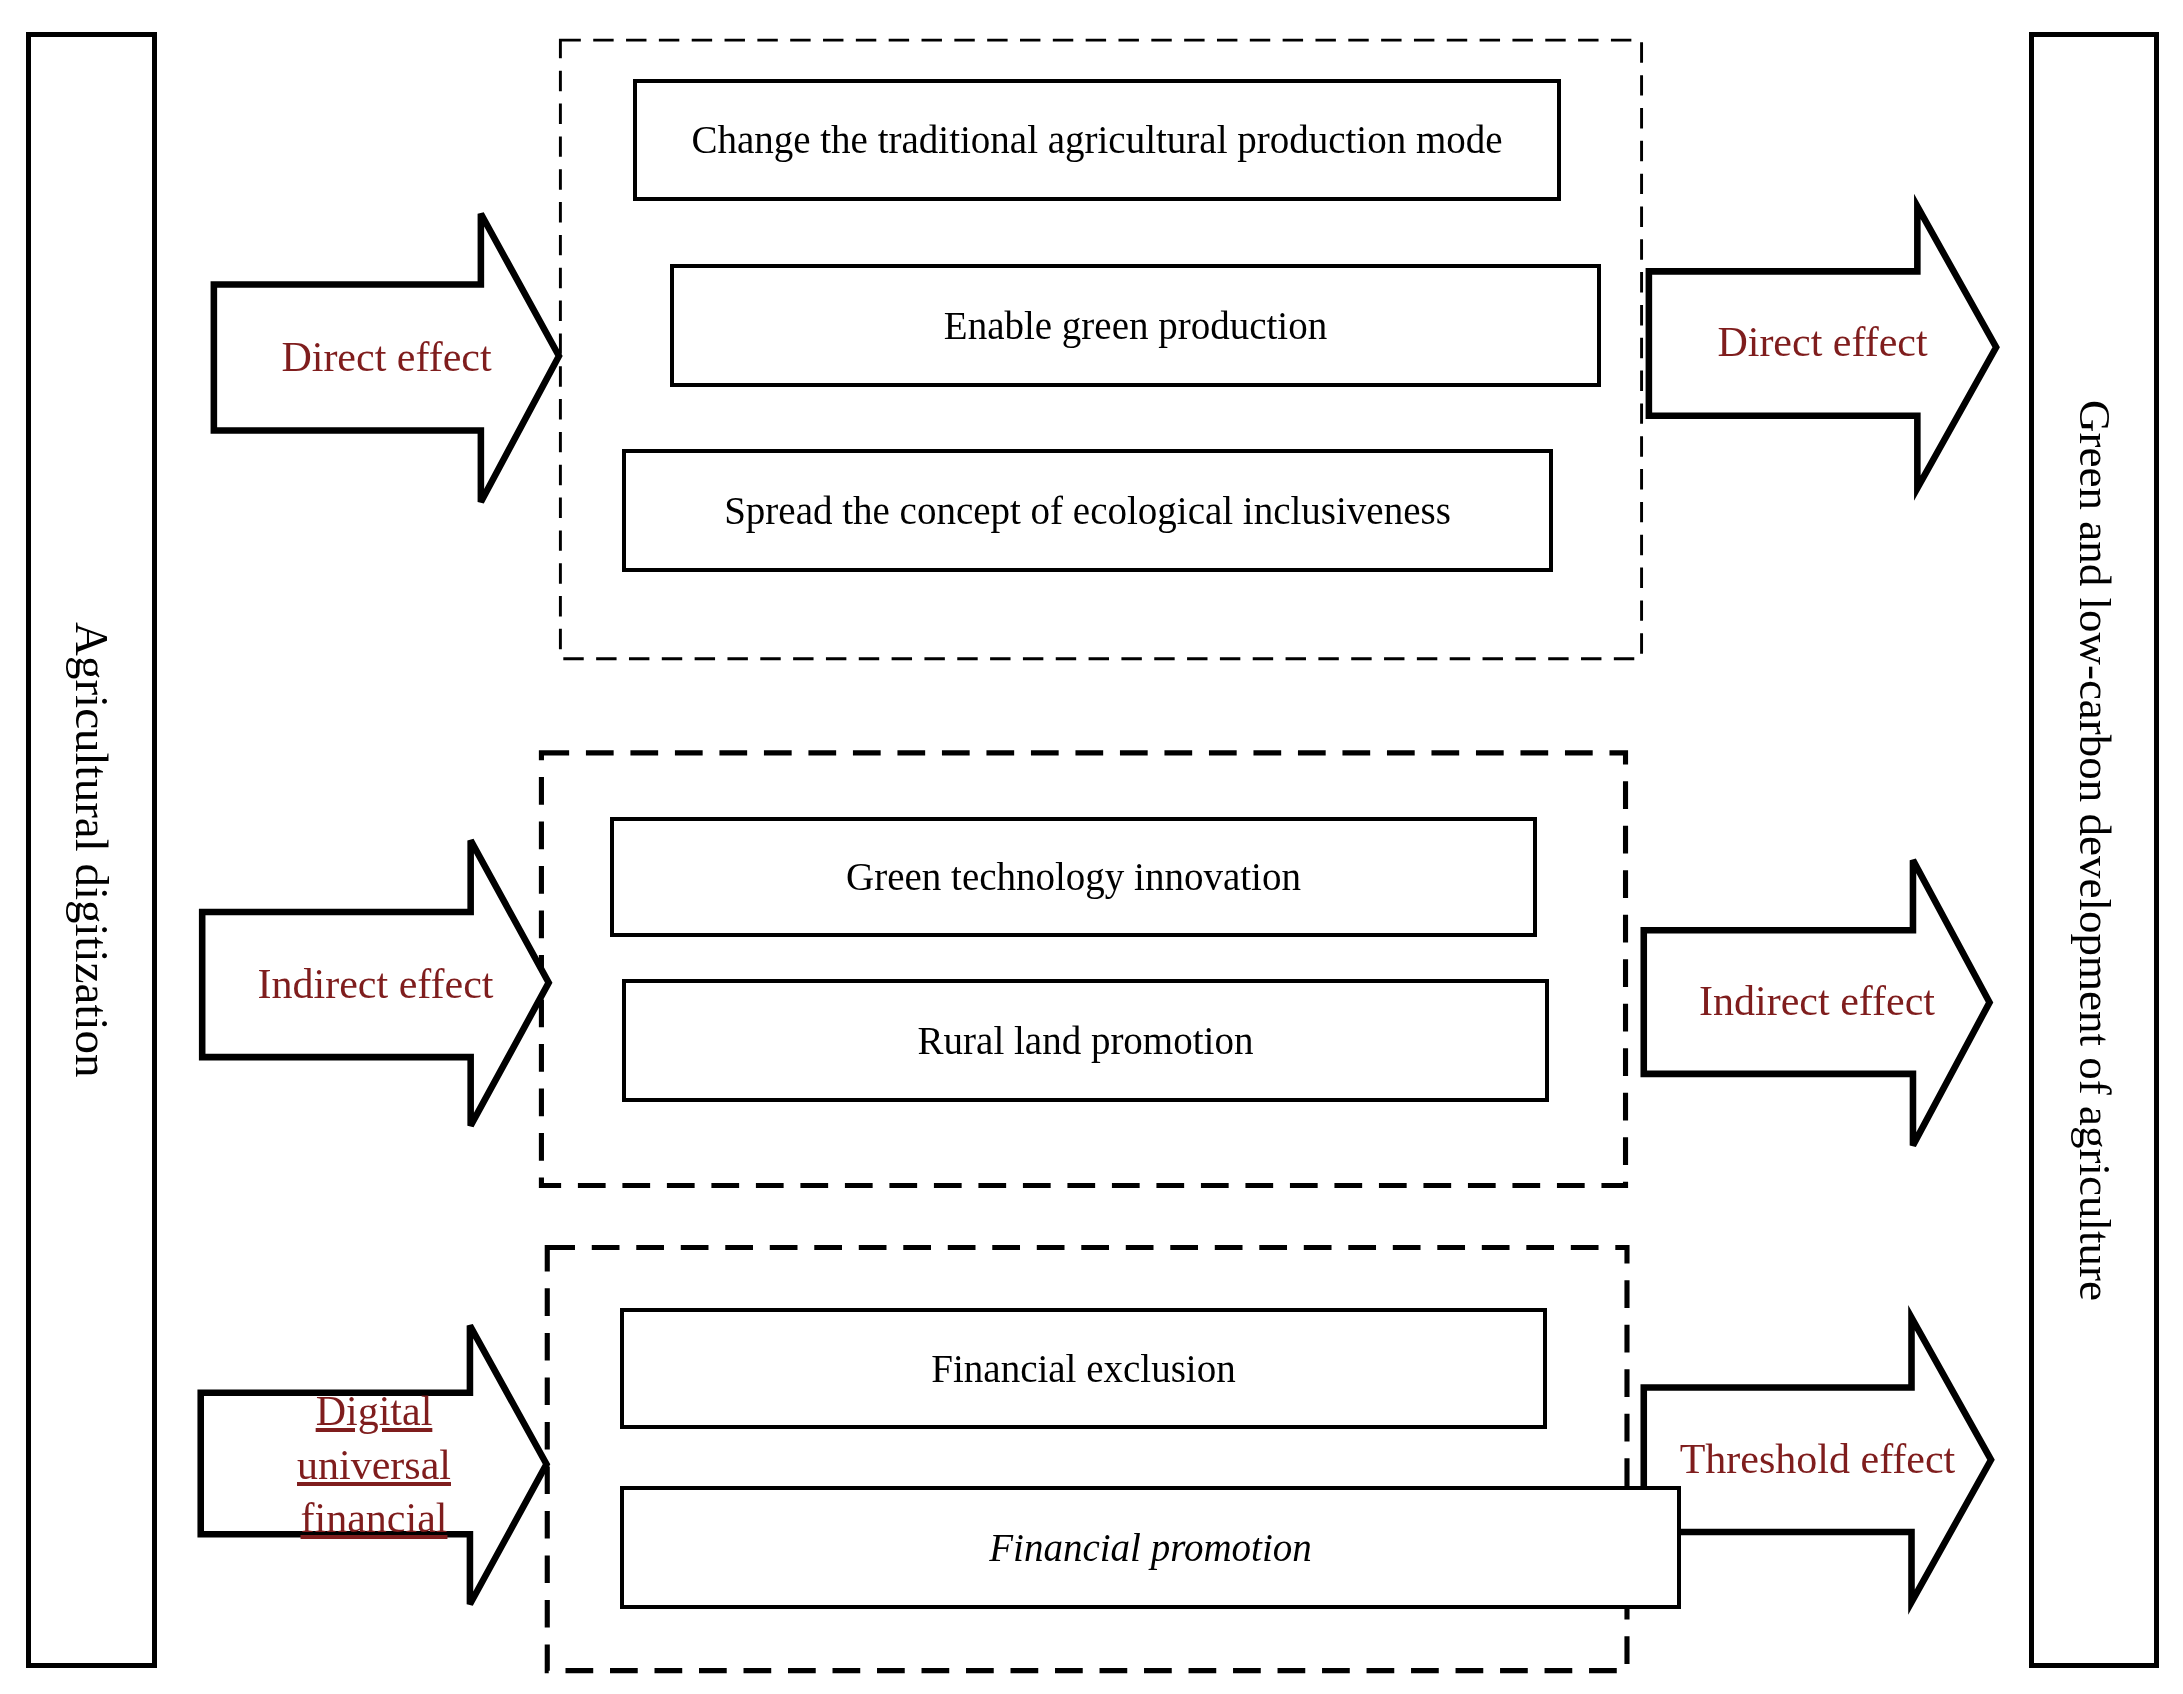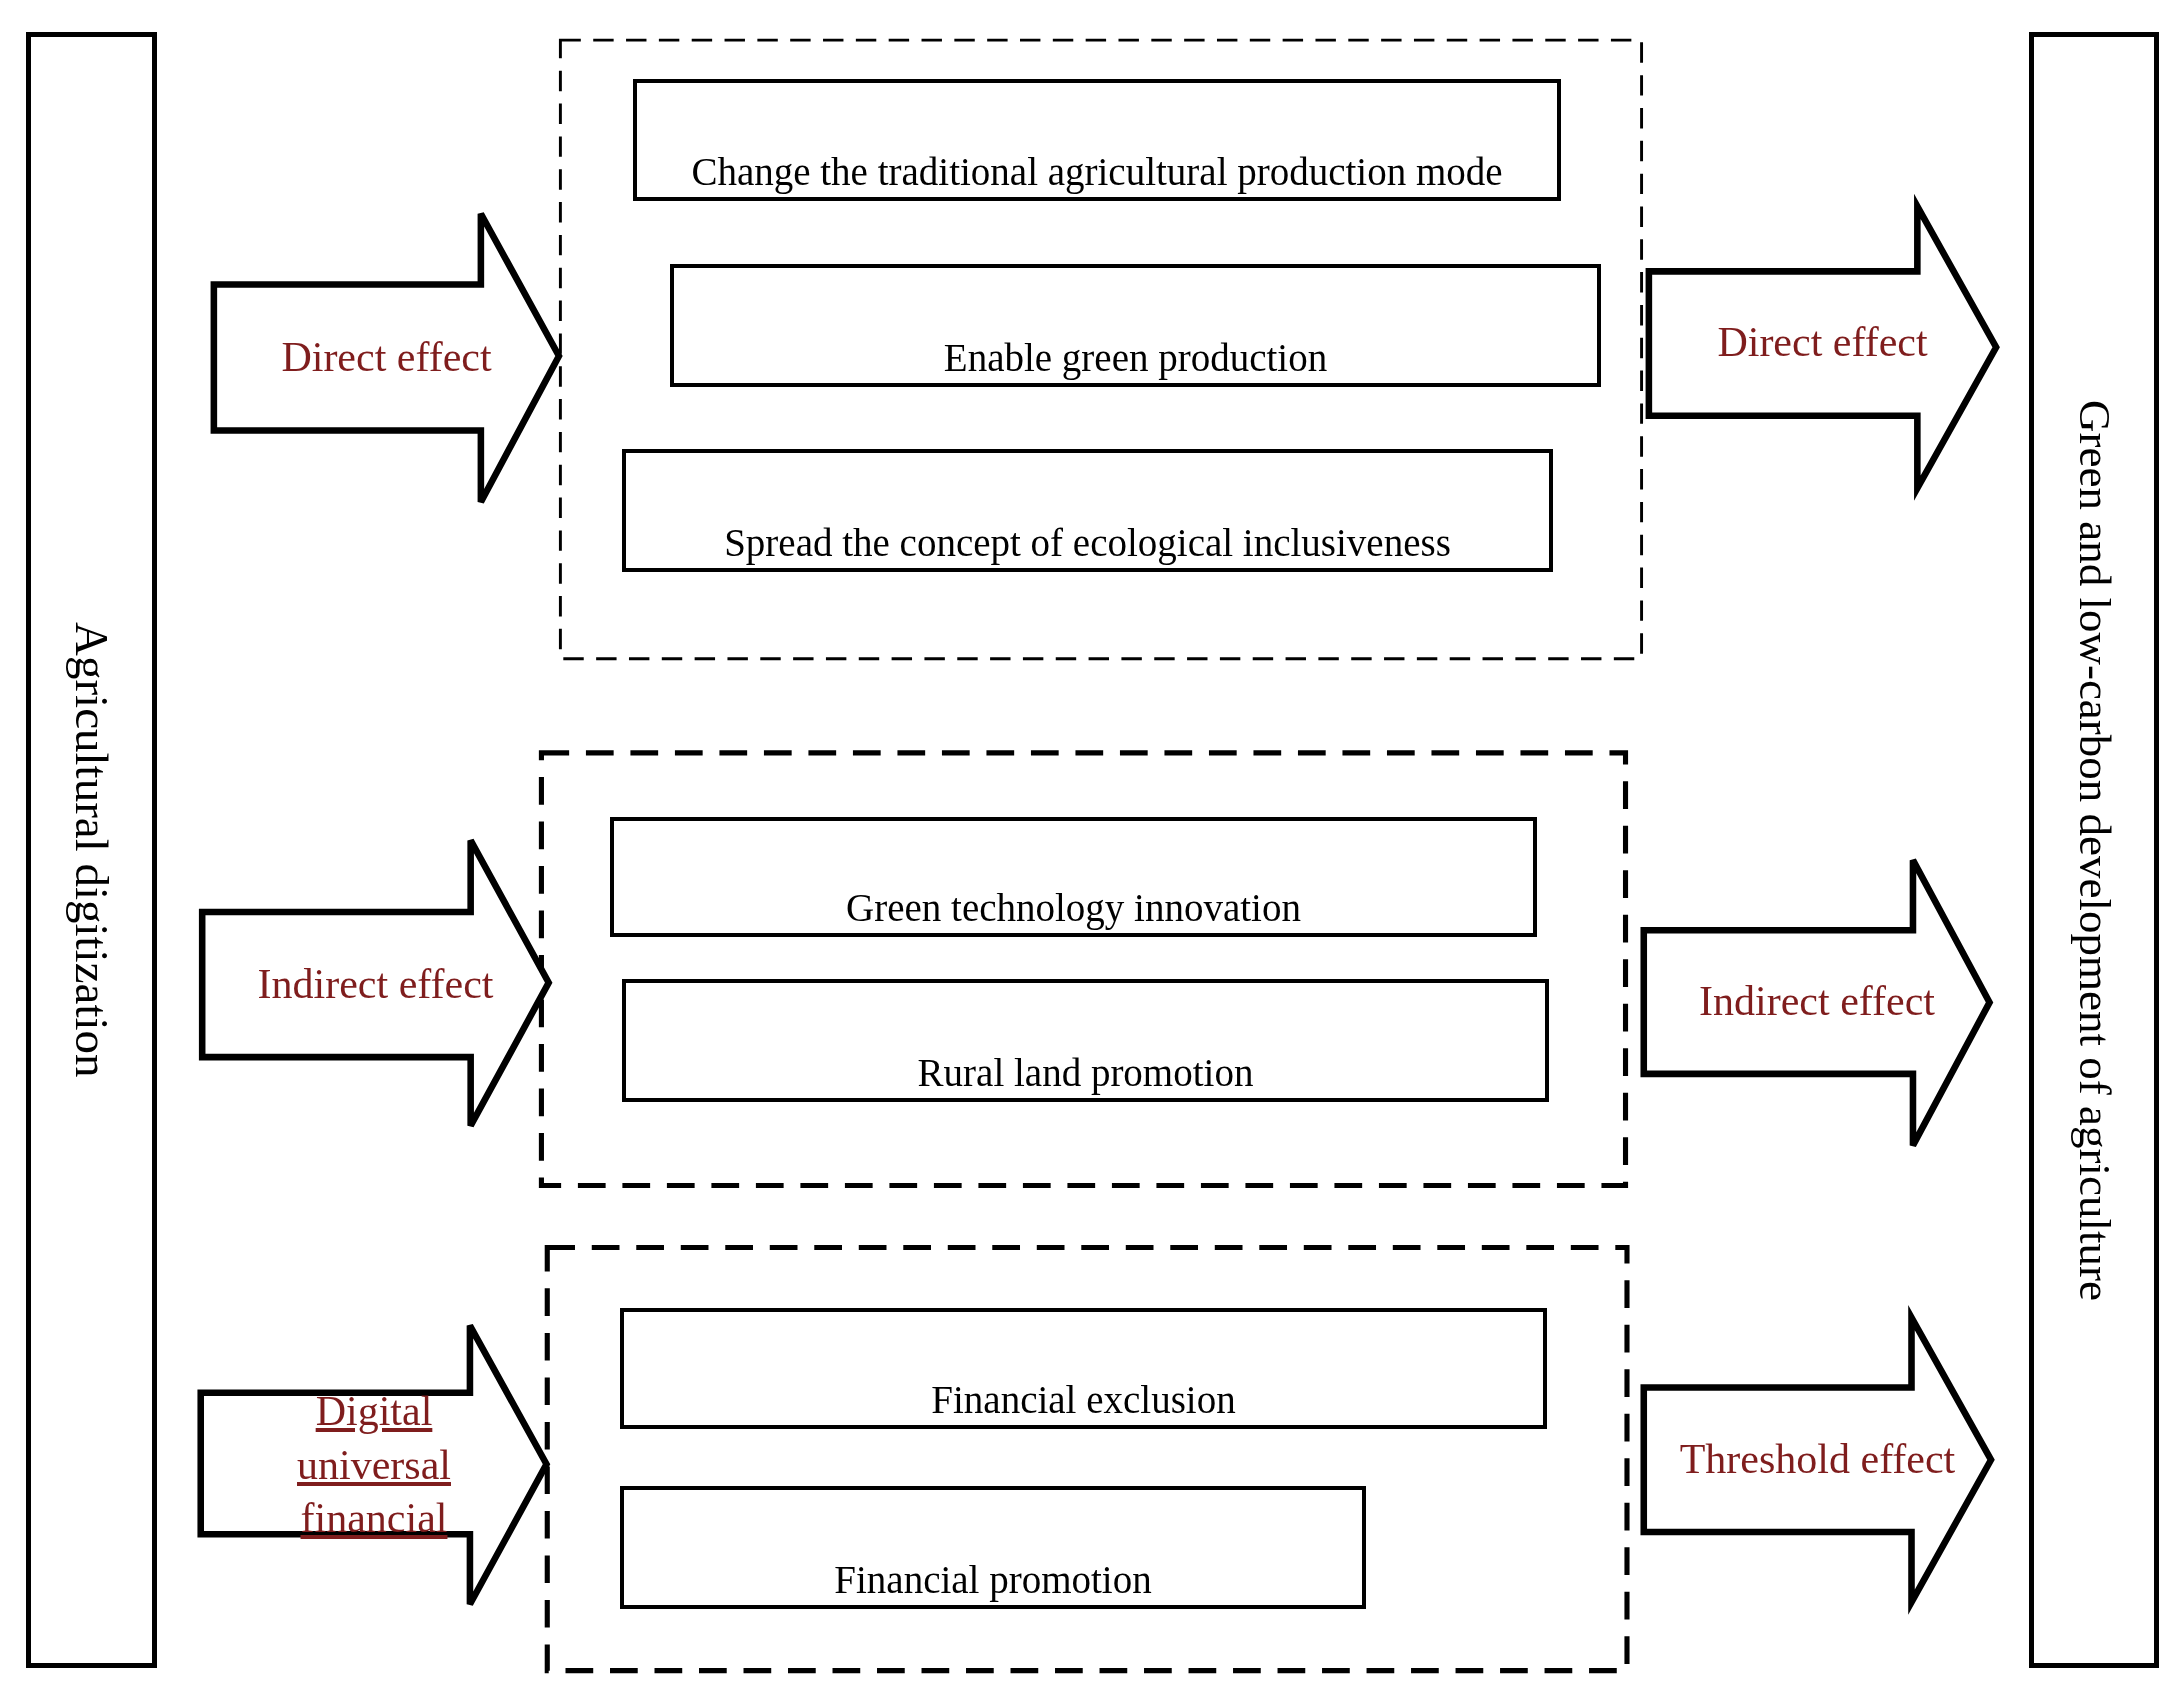--- a/index.html
+++ b/index.html
@@ -33,35 +33,35 @@
     white-space: nowrap;
   }
   .vnode.left  { left: 25.5px;   top: 32px; width: 131px; height: 1636px; }
   .vnode.right { left: 2029px; top: 32px; width: 130px; height: 1636px; font-size: 45px; }
   .mbox {
     position: absolute;
     box-sizing: border-box;
     border: 4.4px solid #000;
     background: #fff;
     display: flex;
-    align-items: flex-end;
+    align-items: center;
     justify-content: center;
     text-align: center;
     font-size: 39px;
     line-height: 1.32;
   }
   .mbox span { display: block; }
   .b1 { left: 633px; top: 79px;  width: 928px; height: 122px; }
   .b1 span { max-width: 861px; }
   .b2 { left: 622px; top: 264px;  width: 931px; height: 123px; margin-left: 48px; }
   .b3 { left: 622px; top: 449px;  width: 931px; height: 123px; }
   .b4 { left: 610px; top: 817px; width: 927px; height: 120px; }
   .b5 { left: 622px; top: 979px; width: 927px; height: 123px; }
   .b6 { left: 620px; top: 1308px; width: 927px; height: 121px; }
-  .b7 { left: 620px; top: 1486px; width: 746px; height: 123px; }
+  .b7 { left: 620px; top: 1486px; width: 1061px; height: 123px; font-style: italic; }
   .alabel {
     position: absolute;
     display: flex;
     align-items: center;
     justify-content: center;
     text-align: center;
     color: #7f1d1d;
     font-size: 42px;
     line-height: 1.28;
     pointer-events: none;

